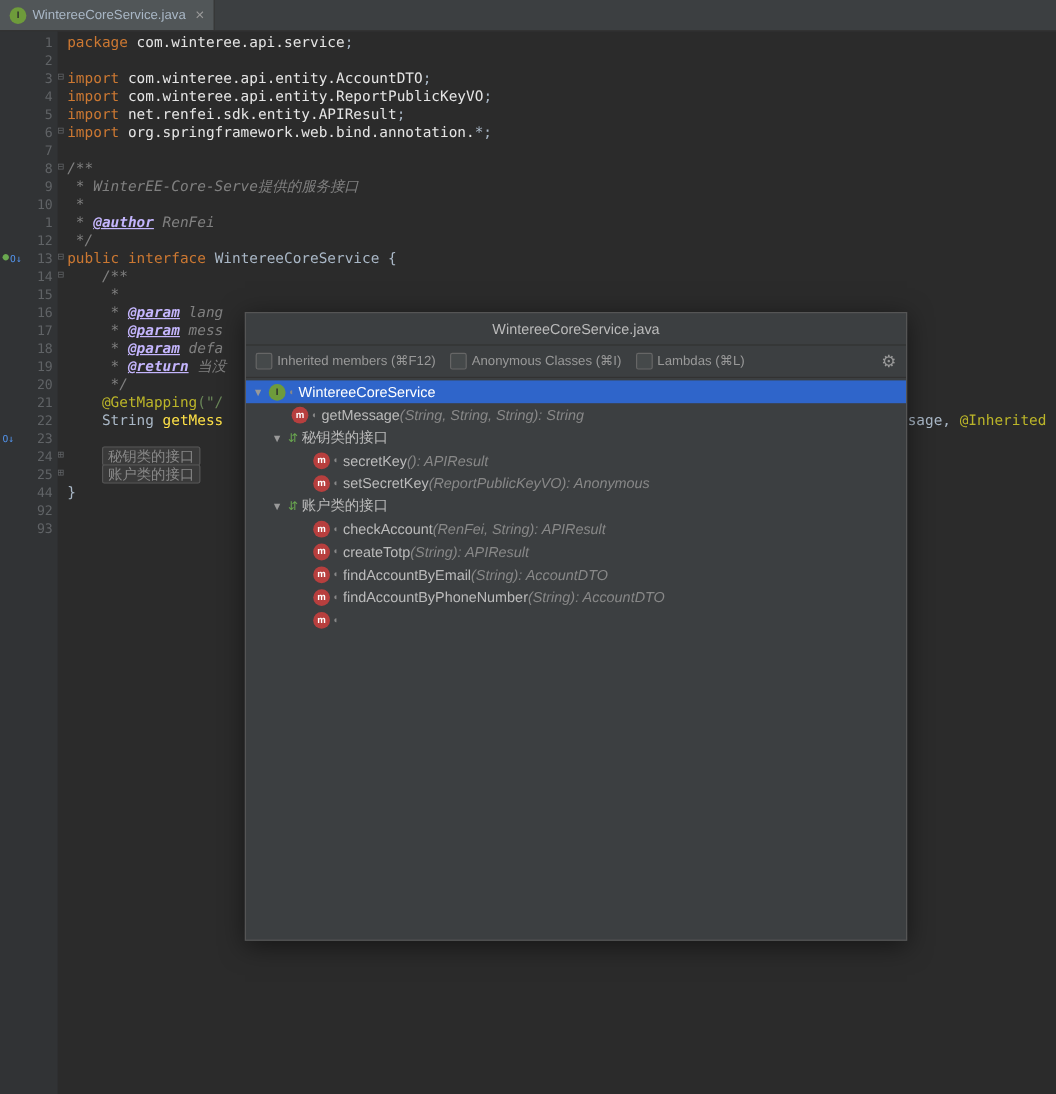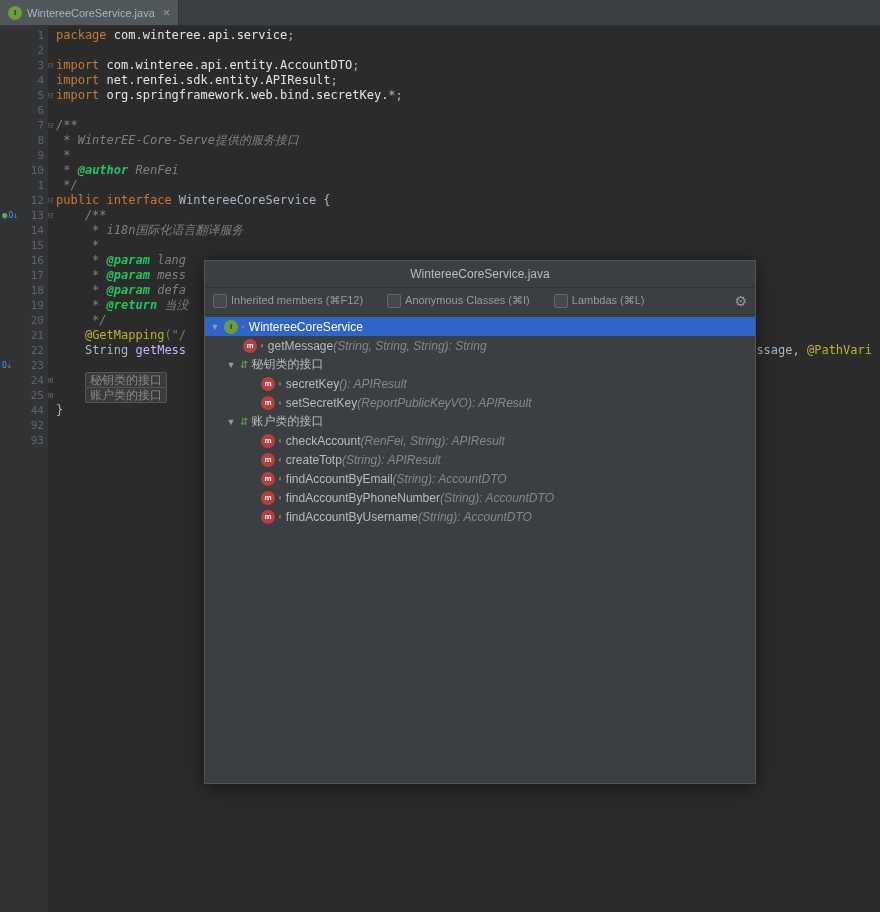--- a/index.html
+++ b/index.html
@@ -110,24 +110,24 @@
       border: 1px solid #555;
       border-radius: 2px;
       padding: 0 4px;
       color: #888;
     }
     
     
     .kw { color: #cc7832; }
     .str { color: #6a8759; }
     .com { color: #808080; font-style: italic; }
-    .tag { color: #22c55e; font-style: italic; font-weight: bold; }
+    .tag { color: #c4b5fd; font-style: italic; font-weight: bold; text-decoration: underline; }
     .cls { color: #a9b7c6; }
     .ann { color: #bbb529; }
-    .id { color: #c4b5fd; }
+    .id { color: #fde047; }
     .pkg { color: #e5e5e5; }
     .txt { color: #a9b7c6; }
     
     .popup {
       position: absolute;
       left: 204px;
       top: 260px;
       width: 552px;
       height: 524px;
       background: #3c3f41;
@@ -143,21 +143,21 @@
       color: #bbbbbb;
       font-family: -apple-system, sans-serif;
       font-size: 12px;
       border-bottom: 1px solid #323232;
     }
     
     .popup-options {
       display: flex;
       align-items: center;
       padding: 5px 8px;
-      gap: 24px;
+      gap: 12px;
       font-family: -apple-system, sans-serif;
       font-size: 11px;
       color: #999;
       border-bottom: 1px solid #323232;
     }
     
     .checkbox {
       width: 14px;
       height: 14px;
       border: 1px solid #666;
@@ -298,39 +298,39 @@
     <div class="gutter-line">25</div>
     <div class="gutter-line">44</div>
     <div class="gutter-line">92</div>
     <div class="gutter-line">93</div>
   </div>
 
   <div class="code-area">
     <div class="code-line"><span class="kw">package</span> <span class="pkg">com.winteree.api.service</span><span class="txt">;</span></div>
     <div class="code-line"></div>
     <div class="code-line"><span class="fold-marker">⊟</span><span class="kw">import</span> <span class="pkg">com.winteree.api.entity.AccountDTO</span><span class="txt">;</span></div>
+    <div class="code-line"><span class="kw">import</span> <span class="pkg">com.winteree.api.entity.ReportPublicKeyVO</span><span class="txt">;</span></div>
     <div class="code-line"><span class="kw">import</span> <span class="pkg">net.renfei.sdk.entity.APIResult</span><span class="txt">;</span></div>
-    <div class="code-line"><span class="fold-marker">⊟</span><span class="kw">import</span> <span class="pkg">org.springframework.web.bind.secretKey.</span><span class="txt">*;</span></div>
+    <div class="code-line"><span class="fold-marker">⊟</span><span class="kw">import</span> <span class="pkg">org.springframework.web.bind.annotation.</span><span class="txt">*;</span></div>
     <div class="code-line"></div>
     <div class="code-line"><span class="fold-marker">⊟</span><span class="com">/**</span></div>
     <div class="code-line"><span class="com"> * WinterEE-Core-Serve提供的服务接口</span></div>
     <div class="code-line"><span class="com"> *</span></div>
     <div class="code-line"><span class="com"> * </span><span class="tag">@author</span><span class="com"> RenFei</span></div>
     <div class="code-line"><span class="com"> */</span></div>
     <div class="code-line"><span class="fold-marker">⊟</span><span class="kw">public</span> <span class="kw">interface</span> <span class="cls">WintereeCoreService</span><span class="txt"> {</span></div>
     <div class="code-line"><span class="fold-marker">⊟</span><span class="com">    /**</span></div>
-    <div class="code-line"><span class="com">     * i18n国际化语言翻译服务</span></div>
     <div class="code-line"><span class="com">     *</span></div>
     <div class="code-line"><span class="com">     * </span><span class="tag">@param</span><span class="com"> lang</span></div>
     <div class="code-line"><span class="com">     * </span><span class="tag">@param</span><span class="com"> mess</span></div>
     <div class="code-line"><span class="com">     * </span><span class="tag">@param</span><span class="com"> defa</span></div>
     <div class="code-line"><span class="com">     * </span><span class="tag">@return</span><span class="com"> 当没</span></div>
     <div class="code-line"><span class="com">     */</span></div>
     <div class="code-line">    <span class="ann">@GetMapping</span><span class="str">("/</span></div>
-    <div class="code-line">    <span class="txt">String </span><span class="id">getMess</span><span style="position:absolute;right:8px"><span class="txt">message</span><span class="txt">, </span><span class="ann">@PathVari</span></span></div>
+    <div class="code-line">    <span class="txt">String </span><span class="id">getMess</span><span style="position:absolute;right:8px"><span class="txt">message</span><span class="txt">, </span><span class="ann">@Inherited</span></span></div>
     <div class="code-line"></div>
     <div class="code-line"><span class="fold-marker">⊞</span>    <span class="folded">秘钥类的接口</span></div>
     <div class="code-line"><span class="fold-marker">⊞</span>    <span class="folded">账户类的接口</span></div>
     <div class="code-line"><span class="txt">}</span></div>
     <div class="code-line"></div>
   </div>
 </div>
 
 <div class="popup">
   <div class="popup-title">WintereeCoreService.java</div>
@@ -358,21 +358,21 @@
       <span class="tree-label">秘钥类的接口</span>
     </div>
     <div class="tree-row indent-3">
       <span class="tree-icon icon-method">m</span>
       <span class="lock-icon">◐</span>
       <span class="tree-label"><span>secretKey</span><span class="tree-sig">(): APIResult</span></span>
     </div>
     <div class="tree-row indent-3">
       <span class="tree-icon icon-method">m</span>
       <span class="lock-icon">◐</span>
-      <span class="tree-label"><span>setSecretKey</span><span class="tree-sig">(ReportPublicKeyVO): APIResult</span></span>
+      <span class="tree-label"><span>setSecretKey</span><span class="tree-sig">(ReportPublicKeyVO): Anonymous</span></span>
     </div>
     <div class="tree-row indent-1">
       <span class="tree-arrow">▼</span>
       <span class="updown">⇵</span>
       <span class="tree-label">账户类的接口</span>
     </div>
     <div class="tree-row indent-3">
       <span class="tree-icon icon-method">m</span>
       <span class="lock-icon">◐</span>
       <span class="tree-label"><span>checkAccount</span><span class="tree-sig">(RenFei, String): APIResult</span></span>
@@ -388,16 +388,15 @@
       <span class="tree-label"><span>findAccountByEmail</span><span class="tree-sig">(String): AccountDTO</span></span>
     </div>
     <div class="tree-row indent-3">
       <span class="tree-icon icon-method">m</span>
       <span class="lock-icon">◐</span>
       <span class="tree-label"><span>findAccountByPhoneNumber</span><span class="tree-sig">(String): AccountDTO</span></span>
     </div>
     <div class="tree-row indent-3">
       <span class="tree-icon icon-method">m</span>
       <span class="lock-icon">◐</span>
-      <span class="tree-label"><span>findAccountByUsername</span><span class="tree-sig">(String): AccountDTO</span></span>
     </div>
   </div>
 </div>
 
 </body></html>

